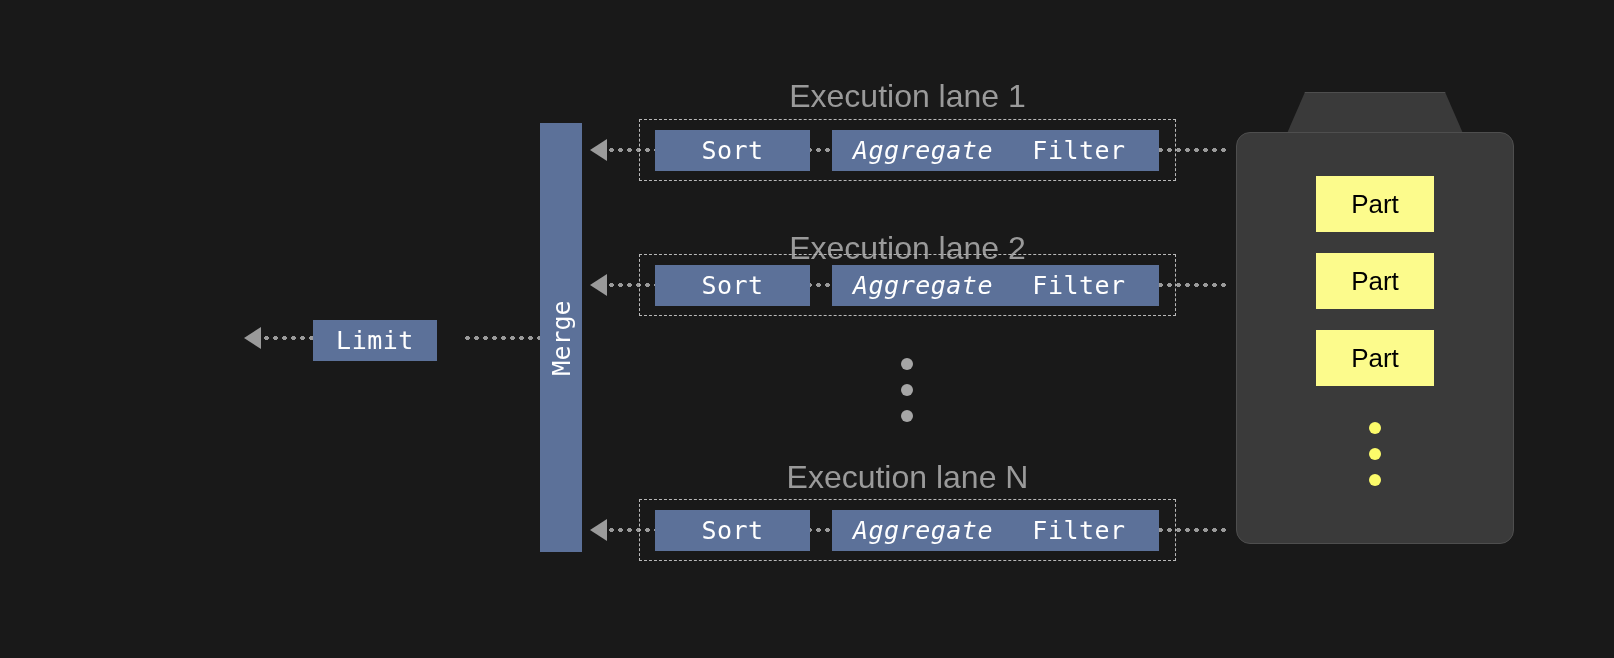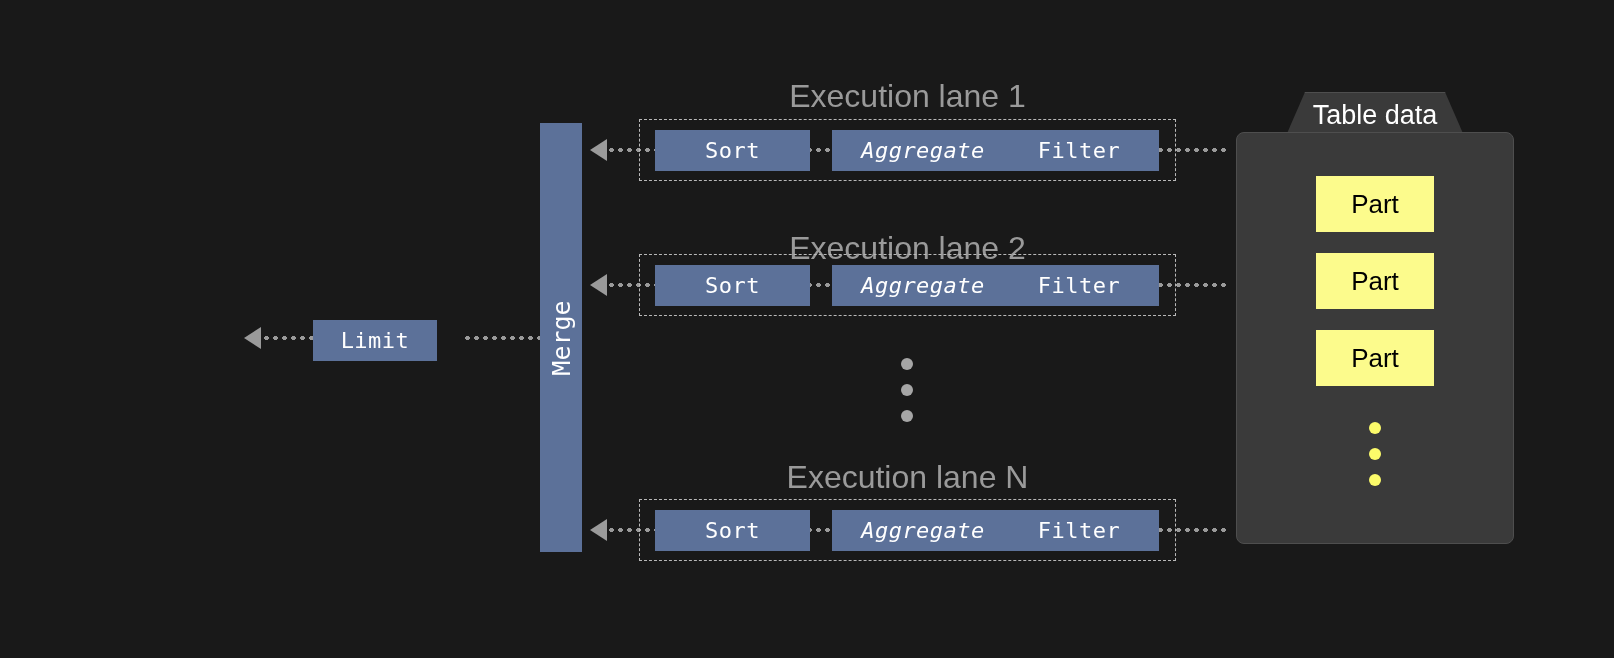--- a/index.html
+++ b/index.html
@@ -19,21 +19,21 @@
     background: #191919;
   }
 
   
   .abs { position: absolute; }
 
   .mono-box {
     background: #5c7199;
     color: #ffffff;
     font-family: "DejaVu Sans Mono", monospace;
-    font-size: 22px;
+    font-size: 25px;
     letter-spacing: 0.5px;
     display: flex;
     align-items: center;
     justify-content: center;
     white-space: nowrap;
   }
 
   
   .dotline {
     position: absolute;
@@ -118,21 +118,21 @@
   .vdots i { display: block; width: 12px; height: 12px; border-radius: 50%; background: #a6a6a6; }
 
   
   #table-panel {
     left: 1236px;
     top: 132px;
     width: 278px;
     height: 412px;
     background: #3a3a3a;
     border: 1px solid #4e4e4e;
-    border-radius: 8px;
+    border-radius: 14px;
   }
   #table-tab {
     position: absolute;
     left: 1285px;
     top: 92px;
     width: 180px;
     height: 46px;
     background: #3a3a3a;
     border-top: 1px solid #4e4e4e;
     clip-path: polygon(20px 0, 160px 0, 180px 46px, 0 46px);
@@ -223,21 +223,20 @@
   <div class="arrow-left" style="left:590px; top:519px;"></div>
   <div class="dotline" style="left:607px; top:528px; width:620px;"></div>
 
   <div class="lane-frame" style="top:499px;">
     <div class="mono-box lane-op op-sort">Sort</div>
     <div class="mono-box lane-op op-aggregate">Aggregate</div>
     <div class="mono-box lane-op op-filter">Filter</div>
   </div>
 
   <div id="table-tab"></div>
-  <div id="table-tab-cap">Table data</div>
 
   <div class="abs" id="table-panel">
     <div class="part-box part-1">Part</div>
     <div class="part-box part-2">Part</div>
     <div class="part-box part-3">Part</div>
 
     <div class="vdots-yellow">
       <i></i>
         <i></i>
         <i></i>

